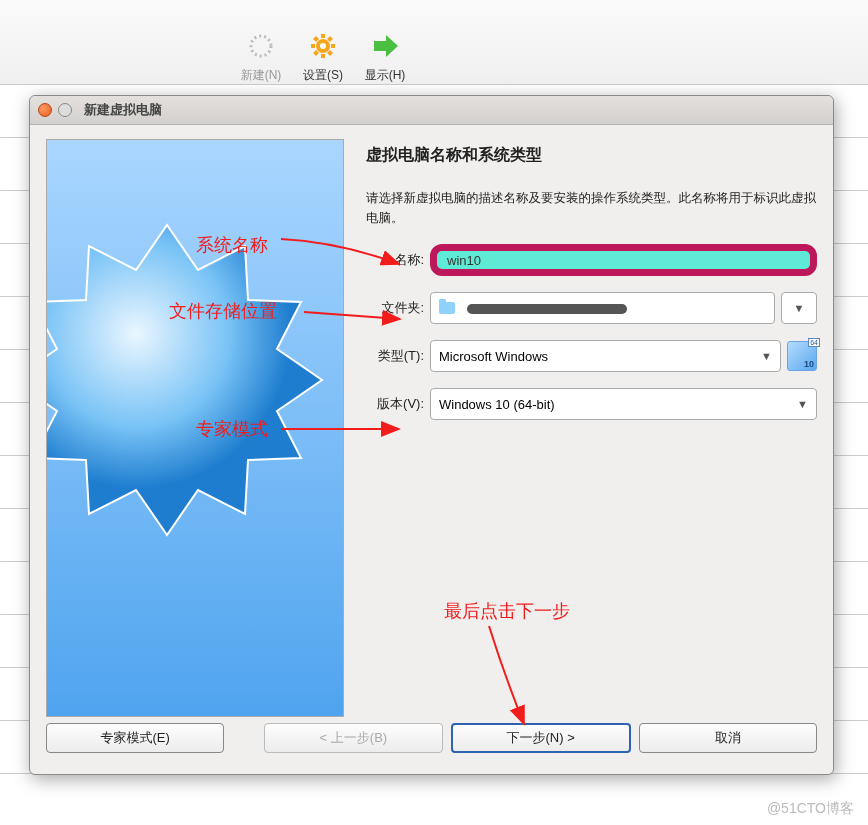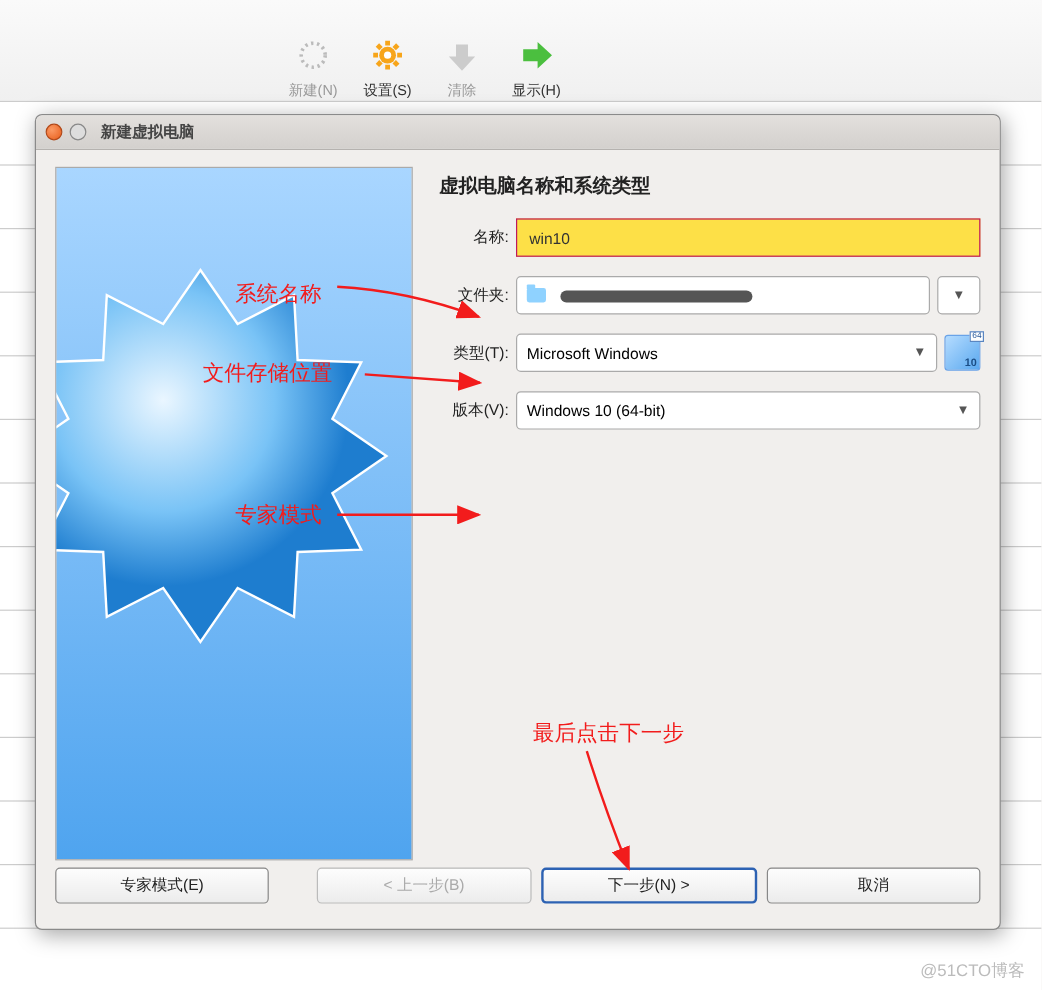--- a/index.html
+++ b/index.html
@@ -33,21 +33,21 @@
 .leftpanel { width: 298px; height: 578px; border: 1px solid #aaa; background: linear-gradient(#a9d6ff,#4fa4ef); position: relative; overflow: hidden; }
 .leftpanel svg { position: absolute; top: 60px; left: -60px; }
 
 .rightpanel { flex: 1; padding: 0 0 0 22px; position: relative; }
 .rtitle { font-size: 16px; font-weight: bold; color: #222; margin-top: 6px; }
 .rdesc { font-size: 12.5px; color: #222; margin-top: 22px; line-height: 1.6; }
 
 .frow { display: flex; align-items: center; margin-top: 16px; }
 .frow:first-of-type { margin-top: 24px; }
 .flabel { width: 58px; text-align: right; font-size: 13px; color: #222; margin-right: 6px; }
-.finput { flex: 1; height: 32px; border: 1px solid #be185d; border-radius: 0; background: #fde047; padding: 0 10px; font-size: 13px; color: #333; display: flex; align-items: center; }
+.finput { flex: 1; height: 32px; border: 7px solid #be185d; border-radius: 12px; background: #5eead4; padding: 0 10px; font-size: 13px; color: #333; display: flex; align-items: center; }
 .fselect { flex: 1; height: 32px; border: 1px solid #aaa; border-radius: 4px; background: #fff; display: flex; align-items: center; padding: 0 8px; font-size: 13px; cursor: pointer; }
 .fselect .txt { flex: 1; }
 .fselect .ar { color: #555; font-size: 11px; }
 .fselect.folder .txt::after { content: ""; display: inline-block; width: 160px; height: 10px; background: #555; border-radius: 5px; margin-left: 8px; vertical-align: middle; }
 .osicon { width: 30px; height: 30px; margin-left: 6px; border: 1px solid #6aa3e8; background: linear-gradient(135deg,#b5dcff,#5aa8ef); border-radius: 3px; position: relative; }
 .osicon::after { content: "10"; position: absolute; right: 2px; bottom: 1px; font-size: 9px; font-weight: bold; color: #1b4d85; }
 .osicon::before { content:"64"; position:absolute; top:-4px; right:-4px; background:#fff; border:1px solid #5a86c1; font-size:7px; padding:0 1px; color:#2a5a9a; }
 .dropbtn { width: 36px; height: 32px; border:1px solid #aaa; border-radius:4px; margin-left:6px; background:#fff; display:flex; align-items:center; justify-content:center; color:#555; font-size:11px; cursor:pointer;}
 
 .btnrow { height: 36px; display: flex; gap: 8px; margin-top: 6px; }
@@ -84,26 +84,20 @@
             <line x1="12" y1="0" x2="8" y2="0"></line>
             <line x1="-8.5" y1="-8.5" x2="-5.5" y2="-5.5"></line>
             <line x1="8.5" y1="8.5" x2="5.5" y2="5.5"></line>
             <line x1="-8.5" y1="8.5" x2="-5.5" y2="5.5"></line>
             <line x1="8.5" y1="-8.5" x2="5.5" y2="-5.5"></line>
           </g>
         </g>
       </svg>
     <span class="toollbl">设置(S)</span>
   </div>
-  <div class="toolbtn disabled">
-    <svg width="34" height="34">
-        <path d="M12 8 h10 v10 h6 l-11 12 -11-12 h6 z" fill="#ccc"></path>
-      </svg>
-    <span class="toollbl">清除</span>
-  </div>
   <div class="toolbtn">
     <svg width="34" height="34">
         <path d="M6 12 h12 v-6 l12 11 -12 11 v-6 h-12 z" fill="#4bbf3f"></path>
       </svg>
     <span class="toollbl">显示(H)</span>
   </div>
 </div>
 
 <div class="lines">
   <div></div>
@@ -138,20 +132,21 @@
                 <stop offset="100%" stop-color="#1e7dcf"></stop>
               </radialGradient>
             </defs>
           <g transform="translate(180,180)">
             <path fill="url(#sg)" stroke="#fff" stroke-width="2" d="M 0 -155 L 31 -110 L 78 -134 L 81 -80 L 134 -78 L 110 -31 L 155 0 L 110 31 L 134 78 L 81 80 L 78 134 L 31 110 L 0 155 L -31 110 L -78 134 L -81 80 L -134 78 L -110 31 L -155 0 L -110 -31 L -134 -78 L -81 -80 L -78 -134 L -31 -110 Z"></path>
           </g>
         </svg>
       </div>
       <div class="rightpanel">
         <div class="rtitle">虚拟电脑名称和系统类型</div>
+        <div class="rdesc">请选择新虚拟电脑的描述名称及要安装的操作系统类型。此名称将用于标识此虚拟电脑。</div>
 
         <div class="frow">
           <div class="flabel">名称:</div>
           <input class="finput" value="win10" style="">
         </div>
         <div class="frow">
           <div class="flabel">文件夹:</div>
           <div class="fselect folder">
               <span class="folder-ic"></span>
               <span class="txt"></span>

